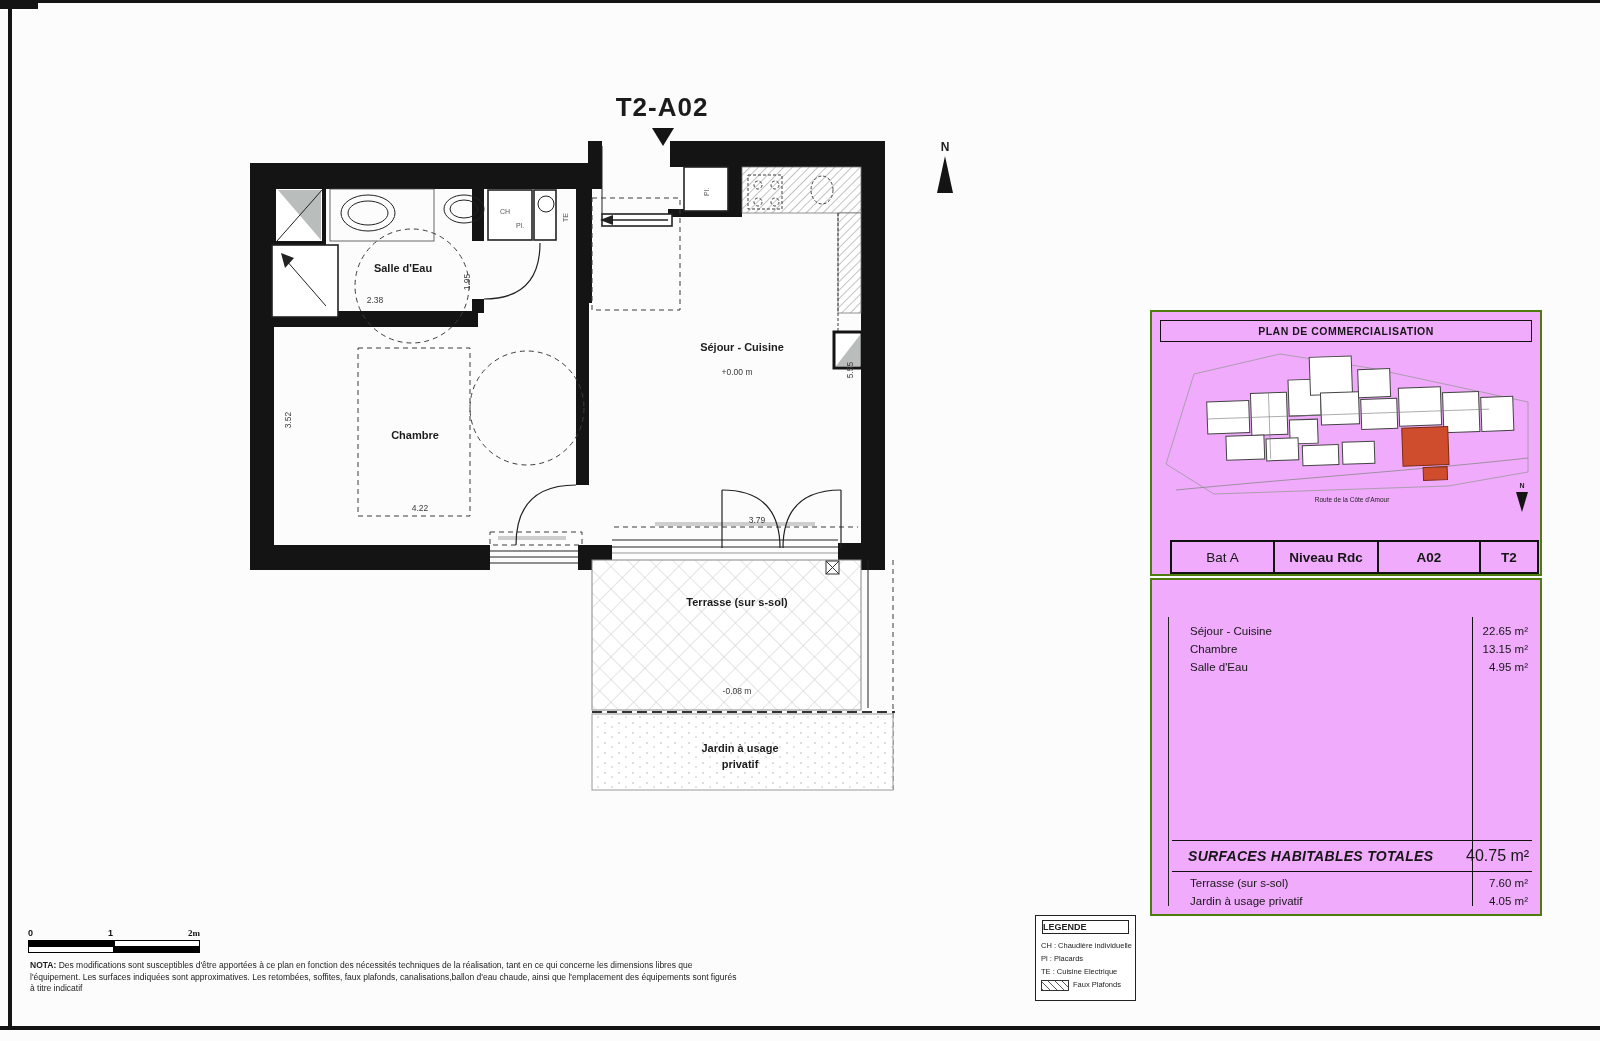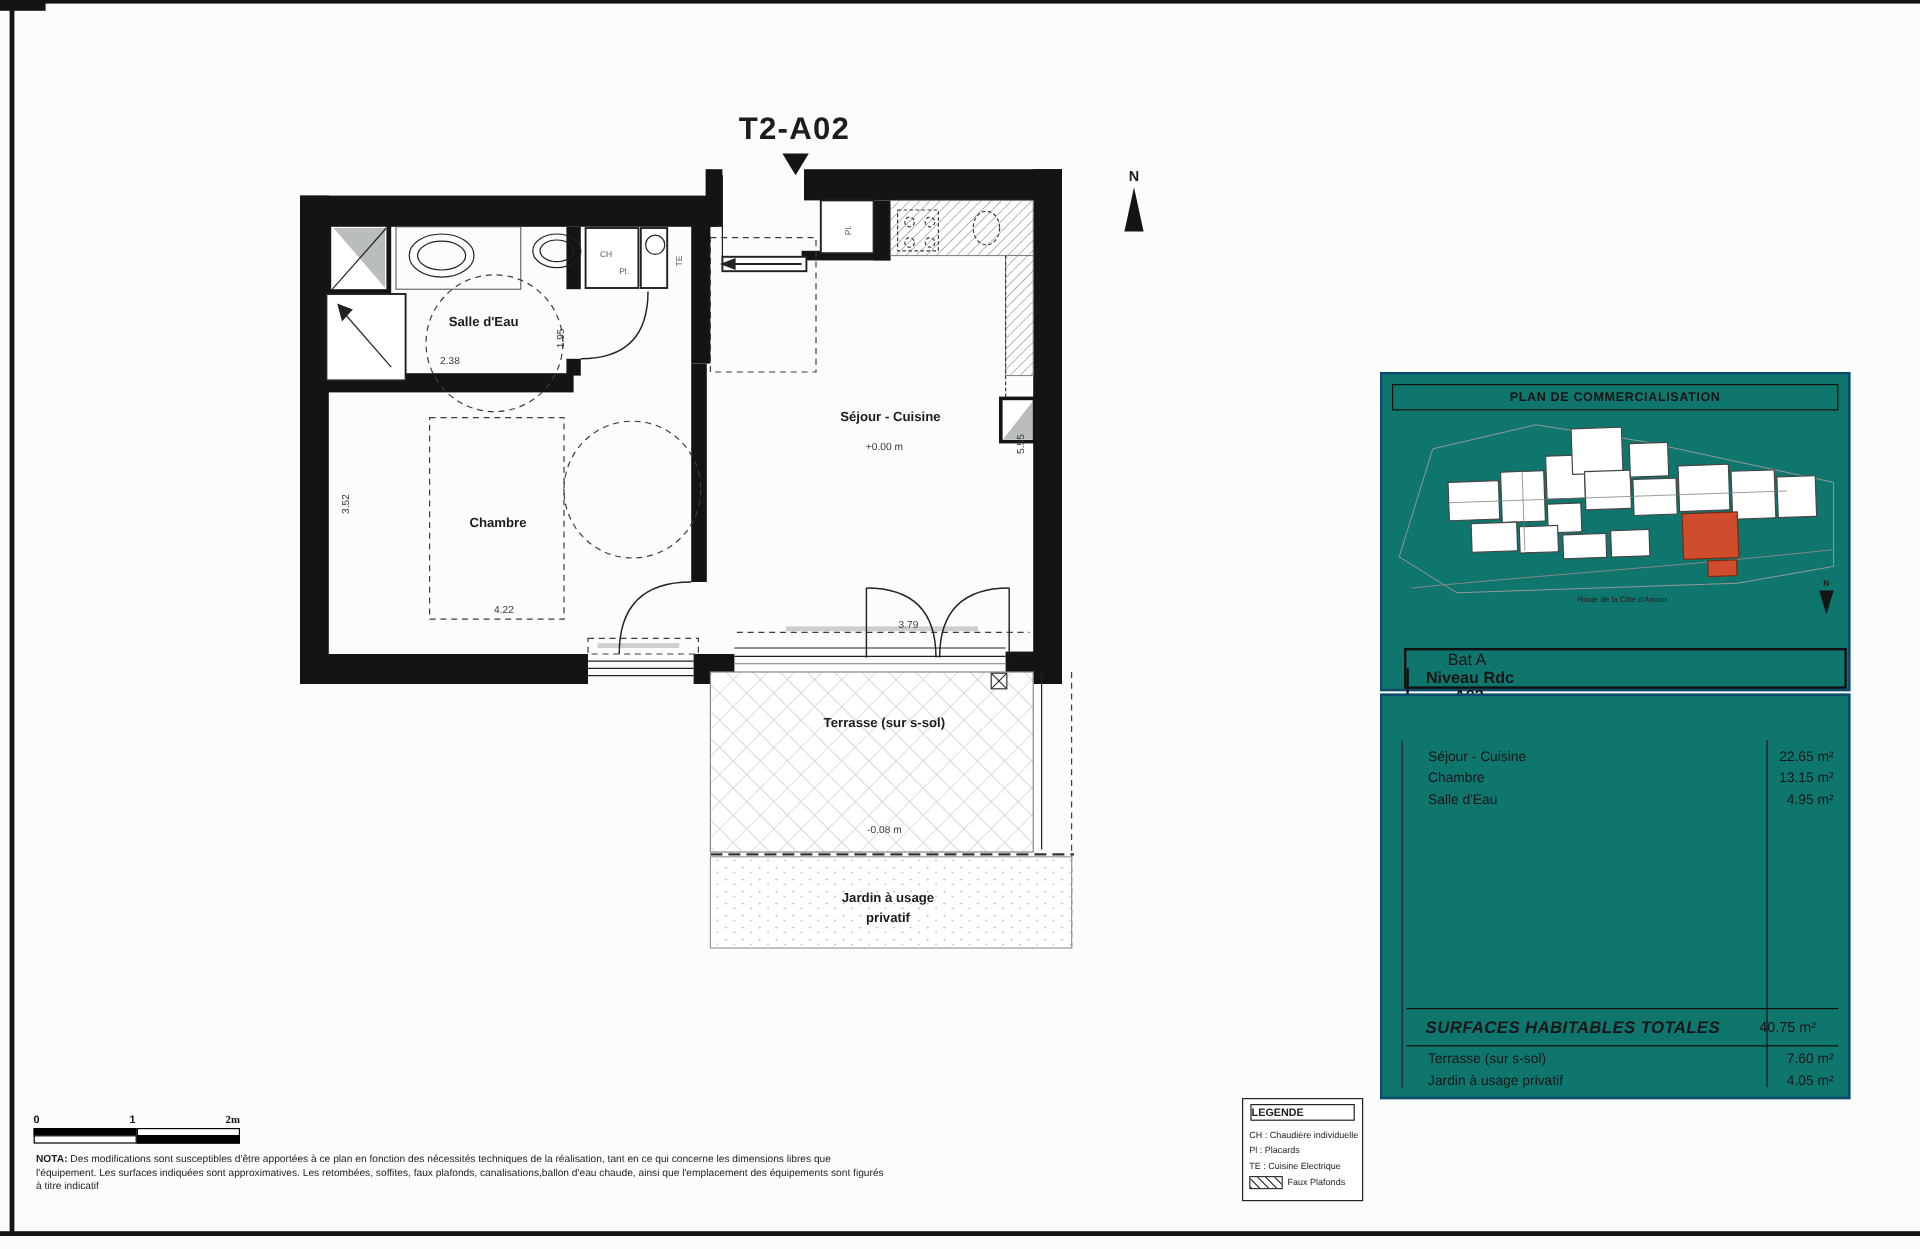--- a/index.html
+++ b/index.html
@@ -13,24 +13,24 @@
   .wall{fill:#141414;stroke:none;}
   .thin{stroke:#222;stroke-width:1;fill:none;}
   .thin2{stroke:#222;stroke-width:1.6;fill:#fff;}
   .d{stroke:#3c3c3c;stroke-width:1;fill:none;stroke-dasharray:5 4;}
   .d2{stroke:#3c3c3c;stroke-width:1;fill:none;stroke-dasharray:3 2;}
   .room{font-size:11px;font-weight:bold;}
   .dim{font-size:8.5px;fill:#3a3a3a;}
   .tag{font-size:7px;fill:#555;}
   .smudge{fill:#777;opacity:.35;}
   
-  .panelbox{border:2px solid #0c4a6e;background:#0f766e;}
+  .panelbox{border:2px solid #4d7c0f;background:#f0abfc;}
   .band{border:1.5px solid #111;display:flex;align-items:center;justify-content:center;
         font-weight:bold;}
-  .cellrow{display:flex;border:2px solid #111;flex-direction:column;}
+  .cellrow{display:flex;border:2px solid #111;}
   .cellrow>div{display:flex;align-items:center;justify-content:center;font-size:13.5px;}
   .cellrow>div+div{border-left:2px solid #111;font-weight:bold;}
   .srow{display:flex;align-items:center;font-size:11.5px;height:18px;}
   .srow .lab{flex:1;padding-left:18px;}
   .srow .val{width:62px;text-align:right;padding-right:4px;}
   .totrow{display:flex;align-items:center;border-top:1.5px solid #111;border-bottom:1.5px solid #111;gap:12px;}
   
   .legend{border:1.5px solid #222;background:#fff;font-size:7.5px;color:#222;}
   .legend .ltitle{border:1px solid #222;margin:4px 6px 5px 6px;
                   font-weight:bold;font-size:9px;padding:1px 0;}
@@ -265,21 +265,21 @@
       <div class="val">13.15 m²</div>
     </div>
     <div class="srow">
       <div class="lab">Salle d'Eau</div>
       <div class="val">4.95 m²</div>
     </div>
   </div>
 
   <div class="abs totrow" style="left:20px;right:8px;top:260px;height:30px;">
     <div style="flex:1;padding-left:16px;font-weight:bold;font-style:italic;font-size:14px;letter-spacing:.3px;">SURFACES HABITABLES TOTALES</div>
-    <div style="width:66px;font-size:12px;text-align:left;">40.75 m²</div>
+    <div style="width:66px;font-size:16px;text-align:left;">40.75 m²</div>
   </div>
 
   <div class="abs" style="left:20px;top:294px;right:8px;">
     <div class="srow">
       <div class="lab">Terrasse (sur s-sol)</div>
       <div class="val">7.60 m²</div>
     </div>
     <div class="srow">
       <div class="lab">Jardin à usage privatif</div>
       <div class="val">4.05 m²</div>

